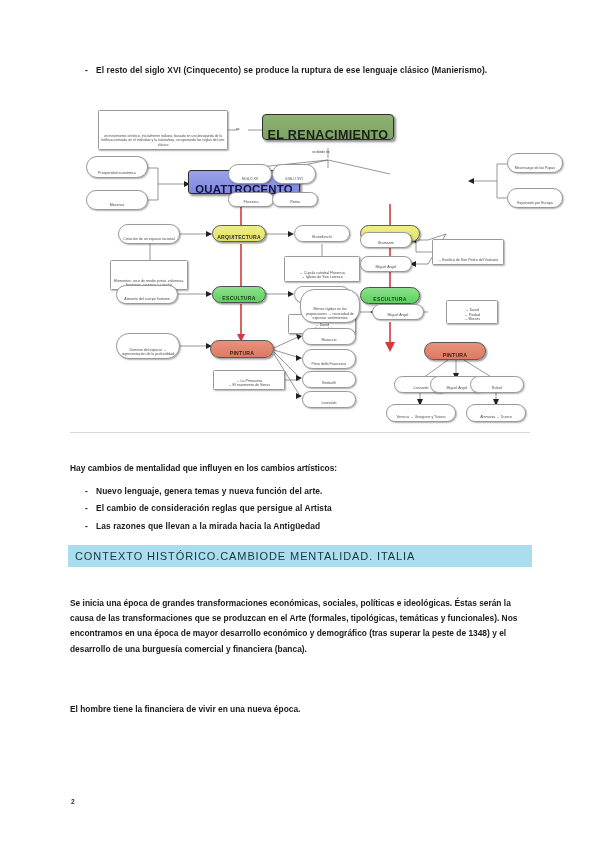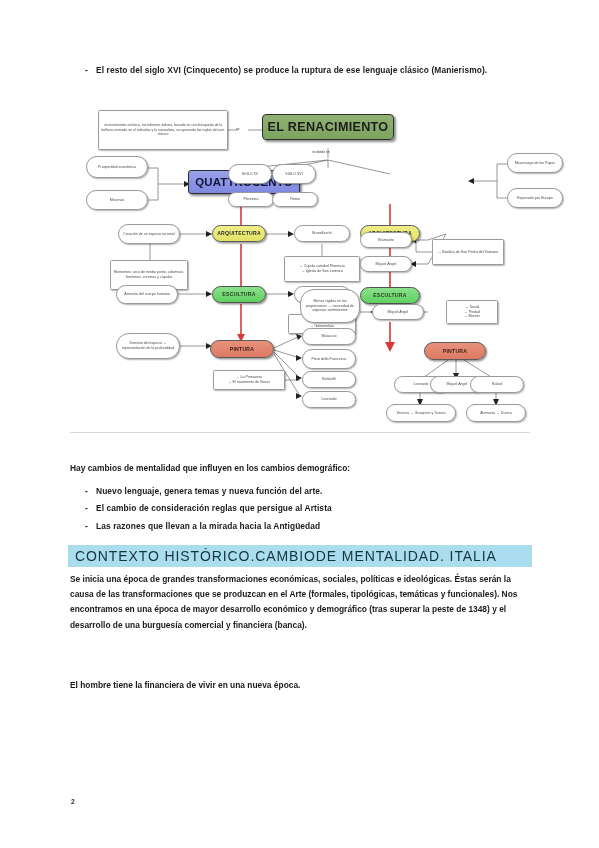--- a/index.html
+++ b/index.html
@@ -41,21 +41,21 @@
   .diagram {
     position: absolute;
     left: 60px; top: 108px;
     width: 479px; height: 310px;
   }
   .diagram svg { display:block; }
 
   .dg-node {
     position: absolute;
     display: flex;
-    align-items: center;
+    align-items: flex-end;
     justify-content: center;
     text-align: center;
     color: #4a4a4a;
     font-size: 3.6px;
     line-height: 4.6px;
     background: #ffffff;
     border: 0.8px solid #9a9a9a;
     box-shadow: 1px 1px 1.6px rgba(0,0,0,0.30);
     padding: 1px 2px;
     overflow: hidden;
@@ -142,33 +142,34 @@
   .list .bullet-row { margin-bottom: 3.4px; }
 
   .section-head {
     position: absolute;
     left: 68px; top: 545px;
     width: 464px; height: 22px;
     background: #aaddee;
     display: flex;
     align-items: center;
     padding-left: 7px;
-    font-size: 14px;
+    font-size: 11px;
     font-weight: 400;
     letter-spacing: .9px;
     color: #17343f;
   }
   .para {
     position: absolute;
     left: 70px;
     width: 460px;
     font-size: 8.4px;
     line-height: 15.2px;
     font-weight: 700;
     text-align: left;
+    margin-top: 24px;
   }
   #para1 { top: 572px; }
   #para2 { top: 640px; }
   #para3 { top: 678px; }
 
   .page-num {
     position: absolute;
     left: 71px; top: 798px;
     font-size: 6.6px;
     color: #2a2a2a;
@@ -428,21 +429,21 @@
     <div class="dg-node pill" style="left:326px; top:296px; width:70px; height:18px;">
       <span>Venecia → Giorgione y Tiziano</span>
     </div>
     <div class="dg-node pill" style="left:406px; top:296px; width:60px; height:18px;">
       <span>Alemania → Durero</span>
     </div>
   </div>
 
   <div class="hr-sep"></div>
 
-  <div class="lead">Hay cambios de mentalidad que influyen en los cambios demográfico:</div>
+  <div class="lead">Hay cambios de mentalidad que influyen en los cambios artísticos:</div>
 
   <div class="list">
     <div class="bullet-row">
       <span class="bullet-dash">-</span>
       <span class="bullet-text">Nuevo lenguaje, genera temas y nueva función del arte.</span>
     </div>
     <div class="bullet-row">
       <span class="bullet-dash">-</span>
       <span class="bullet-text">El cambio de consideración reglas que persigue al Artista</span>
     </div>

